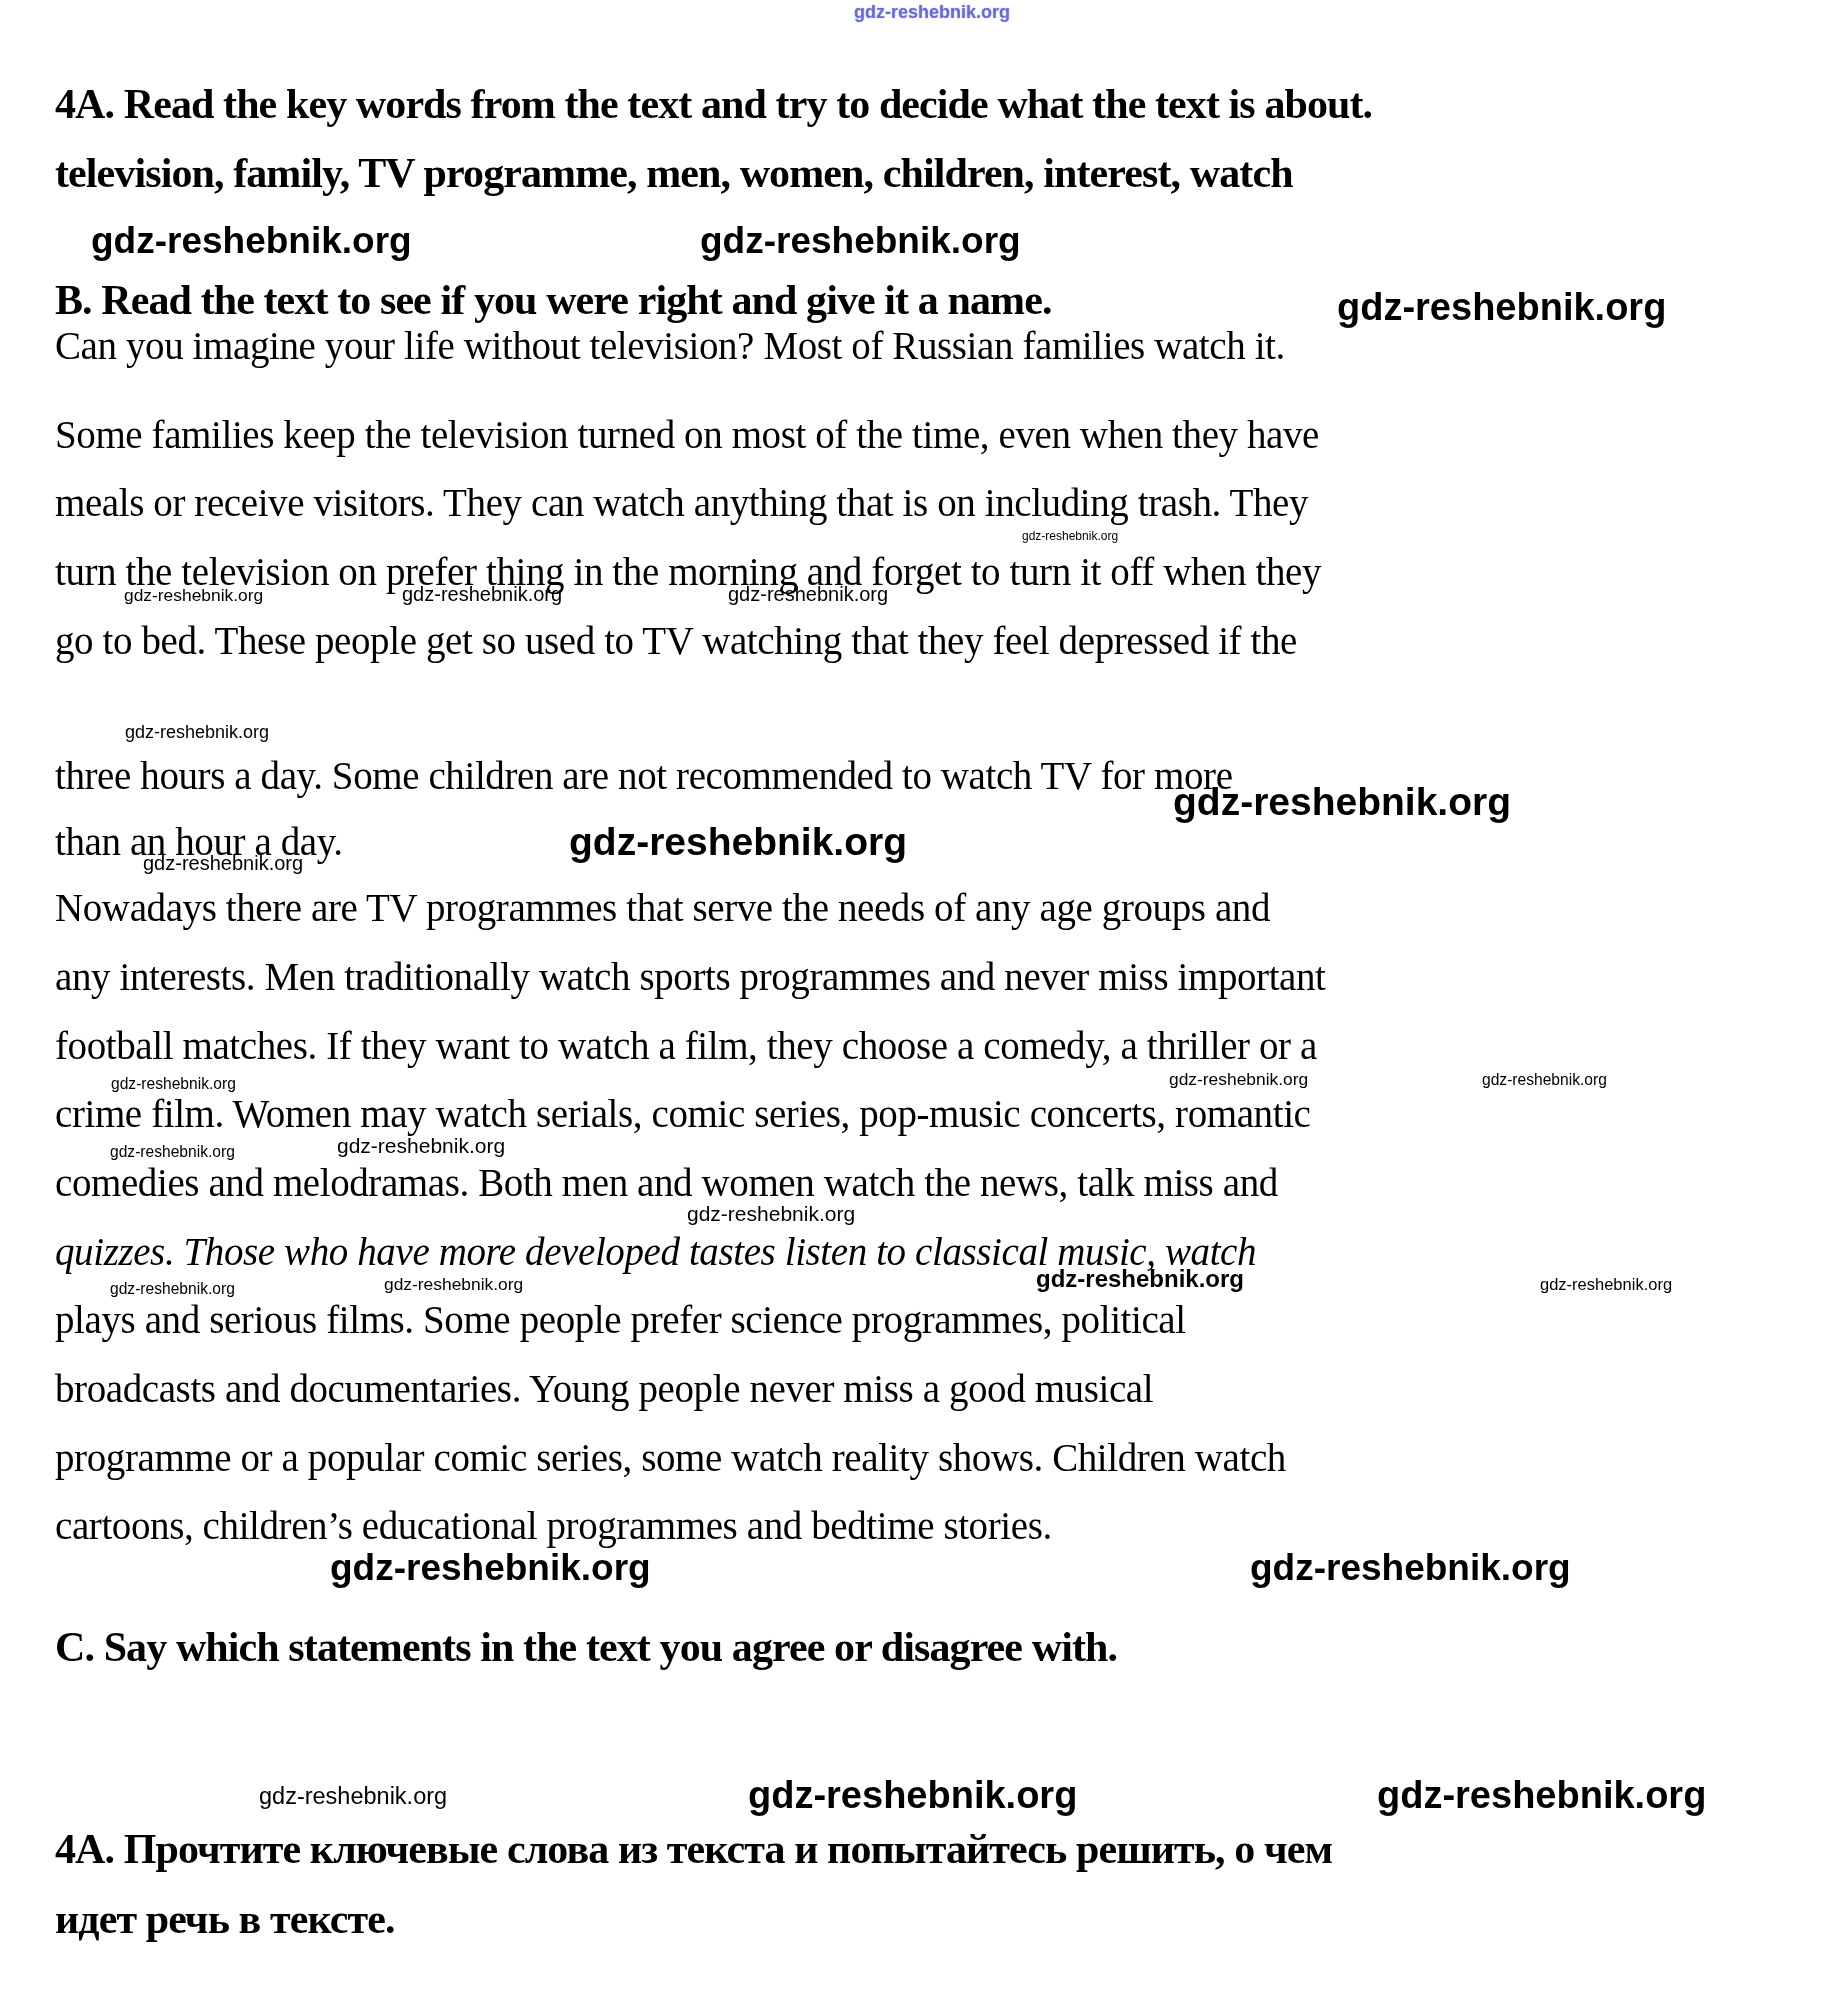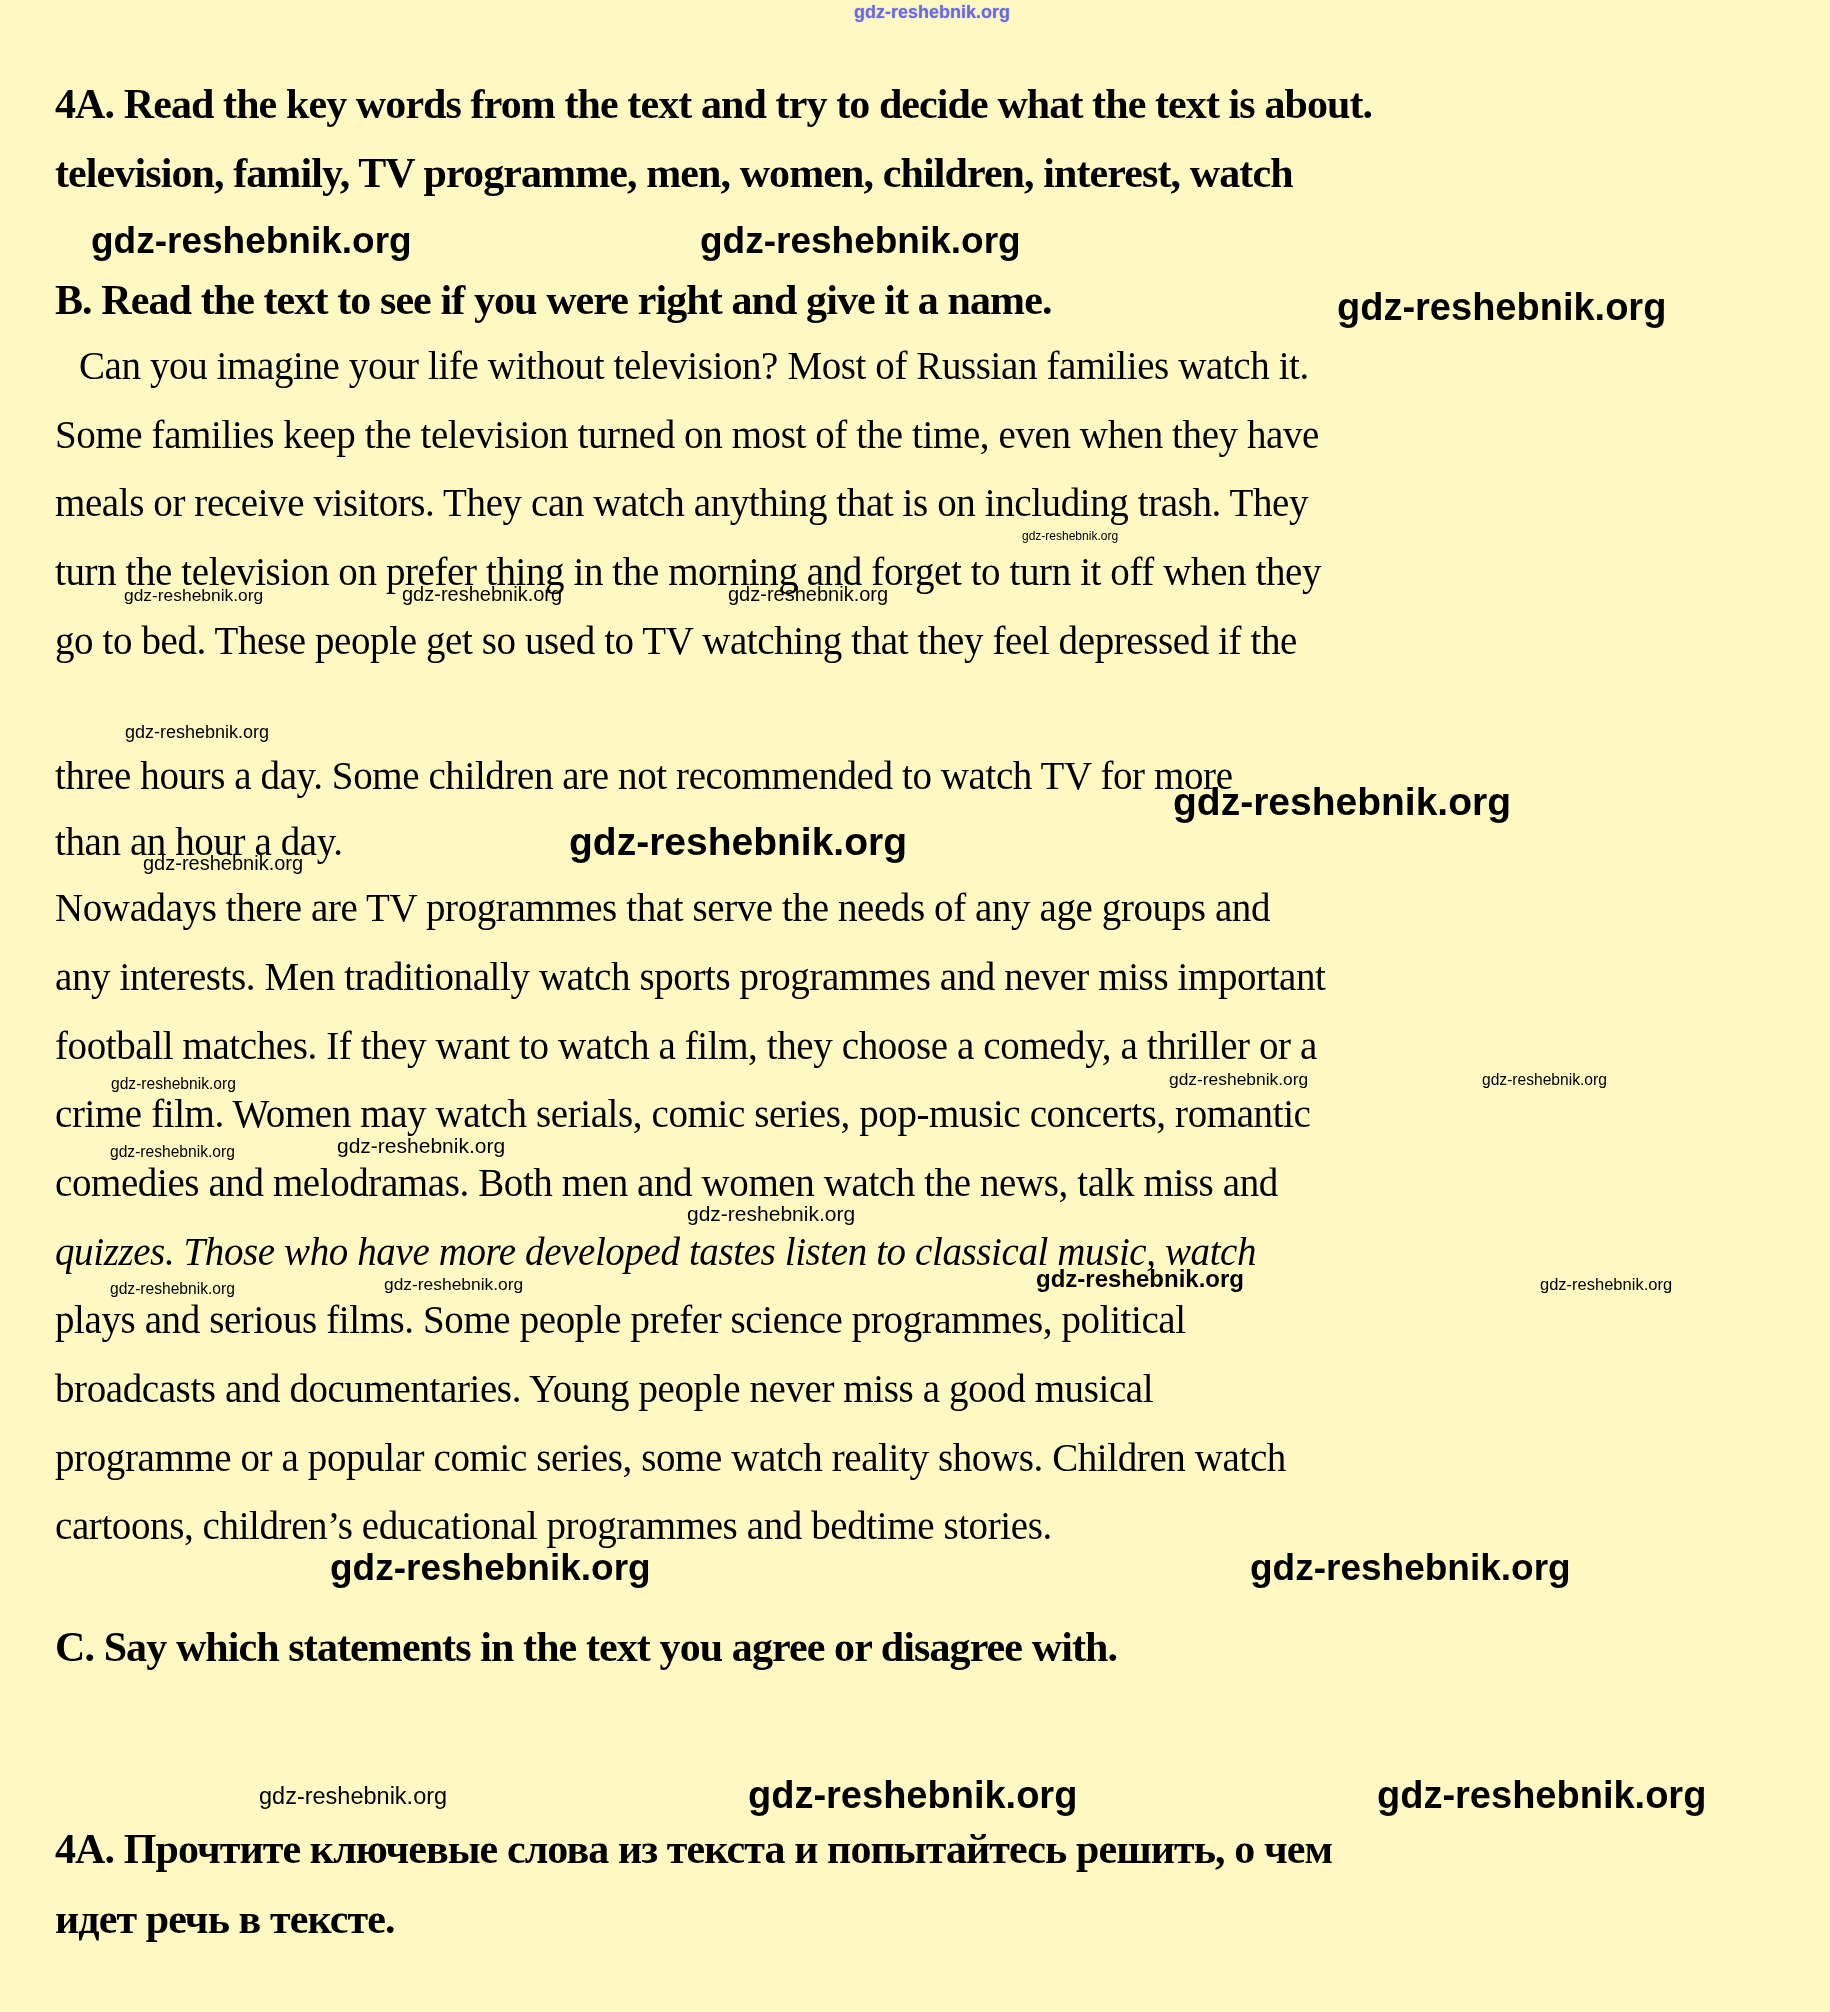--- a/index.html
+++ b/index.html
@@ -1,20 +1,20 @@
 <!DOCTYPE html>
 <html style="font-size:14px"><head>
 <meta charset="utf-8">
 <style>
   html,body{margin:0;padding:0;background:#e8e8e8;}
   .page{
     position:relative;
     width:1830px;
     height:2013px;
-    background:#fef9c3;
+    background:#ffffff;
     overflow:hidden;
     font-family:"Liberation Serif", serif;
     color:#000000;
   }
   
   .tl{
     position:absolute;
     left:55px;
     white-space:nowrap;
     font-size:39px;
@@ -50,21 +50,21 @@
 
   <div class="tl hd" style="top:80px;">4A. Read the key words from the text and try to decide what the text is about.</div>
   <div class="tl hd" style="top:149px;">television, family, TV programme, men, women, children, interest, watch</div>
 
   <span class="wm b" style="left:91px;top:222px;font-size:37px;">gdz-reshebnik.org</span>
   <span class="wm b" style="left:700px;top:222px;font-size:37px;">gdz-reshebnik.org</span>
 
   <div class="tl hd" style="top:276px;">B. Read the text to see if you were right and give it a name.</div>
   <span class="wm b" style="left:1337px;top:288px;font-size:38px;">gdz-reshebnik.org</span>
 
-  <div class="tl" style="top:344px;margin-left:24px;">Can you imagine your life without television? Most of Russian families watch it.</div>
+  <div class="tl" style="top:324px;">Can you imagine your life without television? Most of Russian families watch it.</div>
   <div class="tl" style="top:413px;">Some families keep the television turned on most of the time, even when they have</div>
   <div class="tl" style="top:481px;">meals or receive visitors. They can watch anything that is on including trash. They</div>
   <span class="wm" style="left:1022px;top:530px;font-size:12px;">gdz-reshebnik.org</span>
   <div class="tl" style="top:550px;">turn the television on prefer thing in the morning and forget to turn it off when they</div>
   <span class="wm" style="left:124px;top:587px;font-size:17.4px;">gdz-reshebnik.org</span>
   <span class="wm" style="left:402px;top:584px;font-size:20px;">gdz-reshebnik.org</span>
   <span class="wm" style="left:728px;top:584px;font-size:20px;">gdz-reshebnik.org</span>
   <div class="tl" style="top:619px;">go to bed. These people get so used to TV watching that they feel depressed if the</div>
   <span class="wm" style="left:125px;top:723px;font-size:18px;">gdz-reshebnik.org</span>
   <div class="tl" style="top:754px;">three hours a day. Some children are not recommended to watch TV for more</div>

